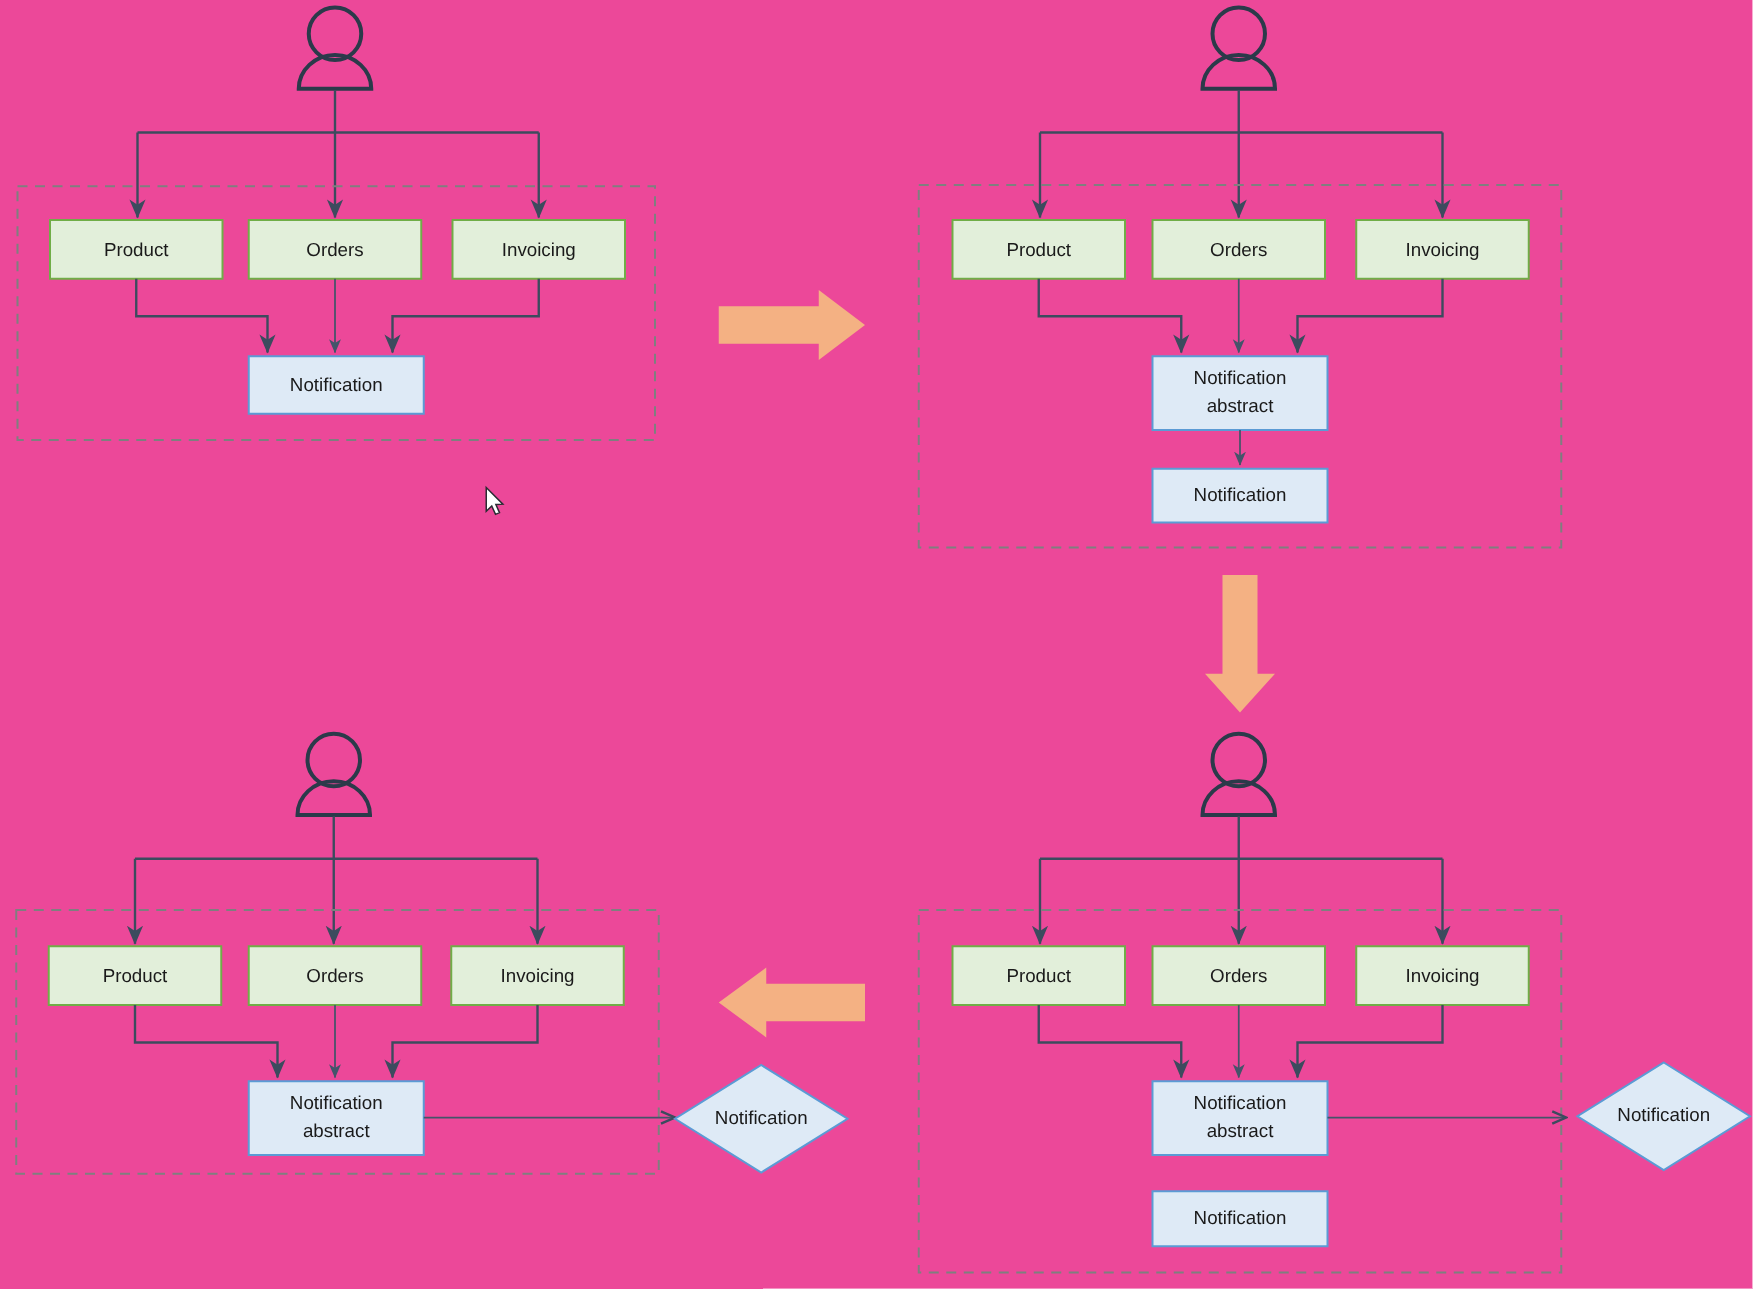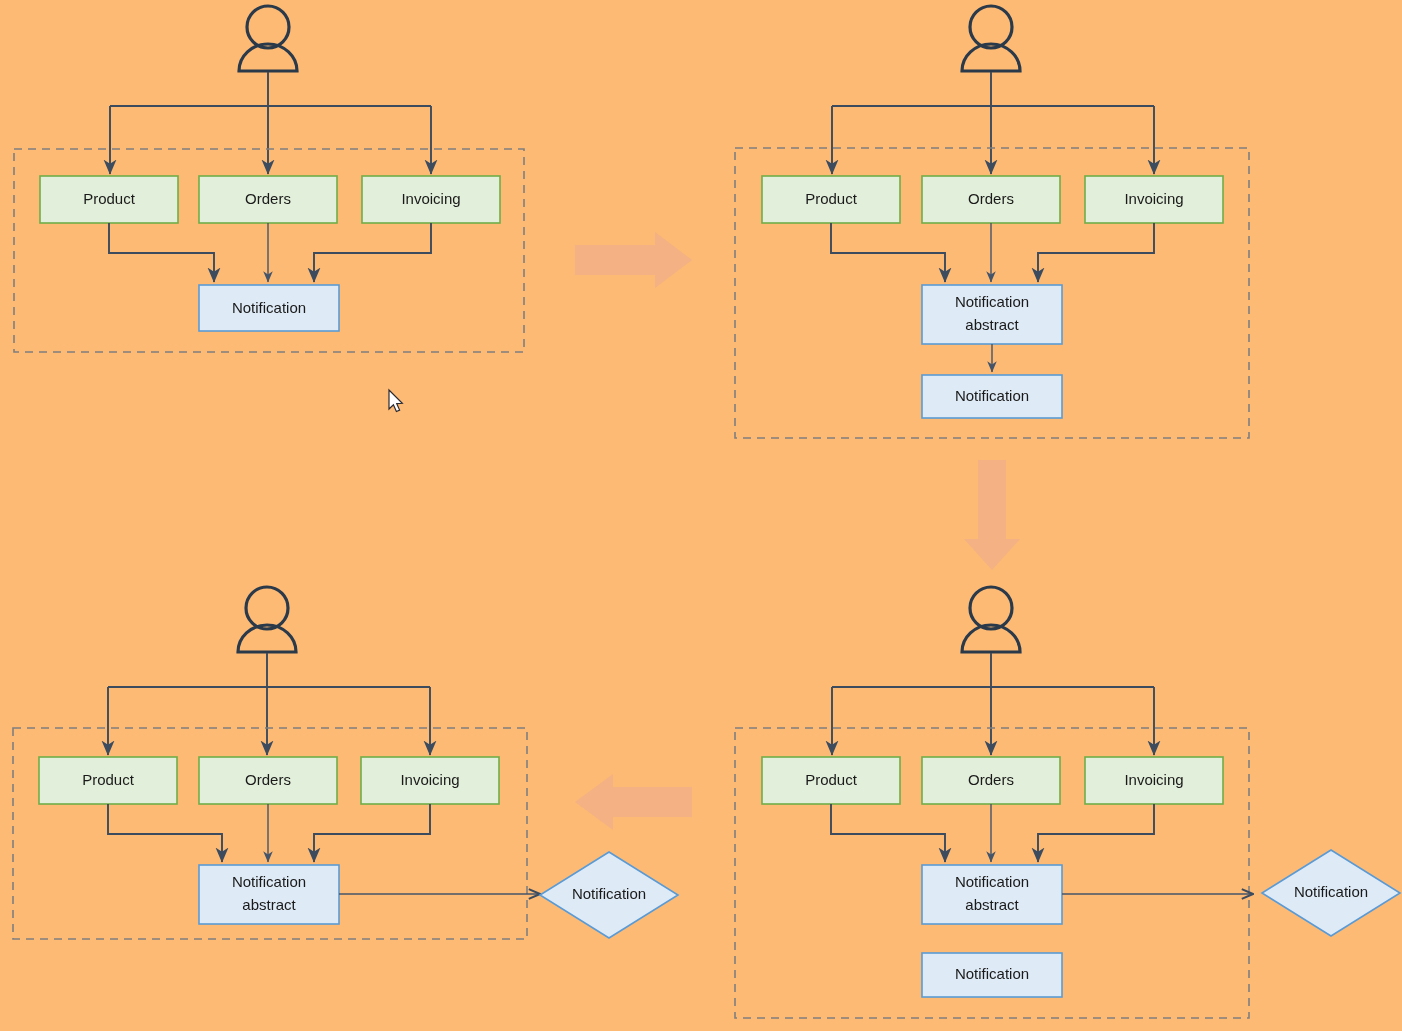--- a/index.html
+++ b/index.html
@@ -7,21 +7,21 @@
     padding: 0;
     background: #ffffff;
   }
   body {
     font-family: "Liberation Sans", sans-serif;
   }
   #canvas {
     position: relative;
     width: 1402px;
     height: 1031px;
-    background: #fdba74;
+    background: #ec4899;
     overflow: hidden;
   }
   svg.diagram {
     position: absolute;
     top: 0;
     left: 0;
     width: 1402px;
     height: 1031px;
   }
   .node-label {

